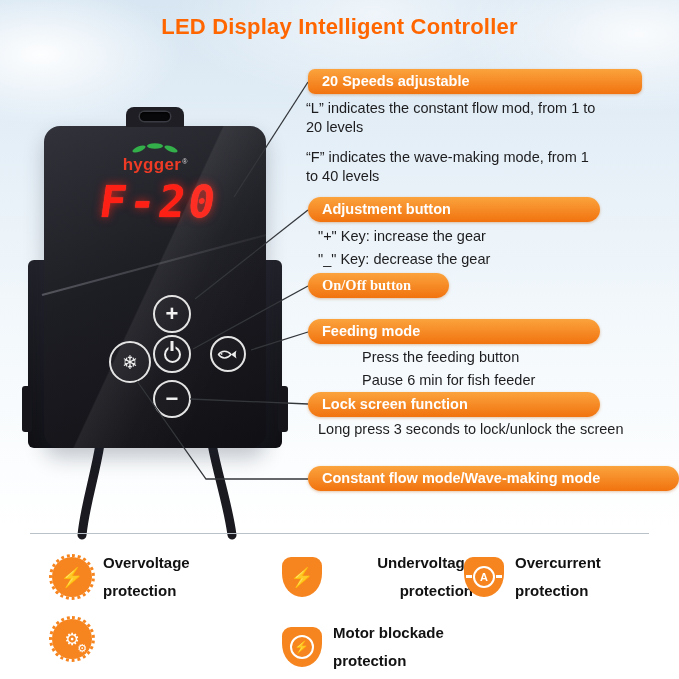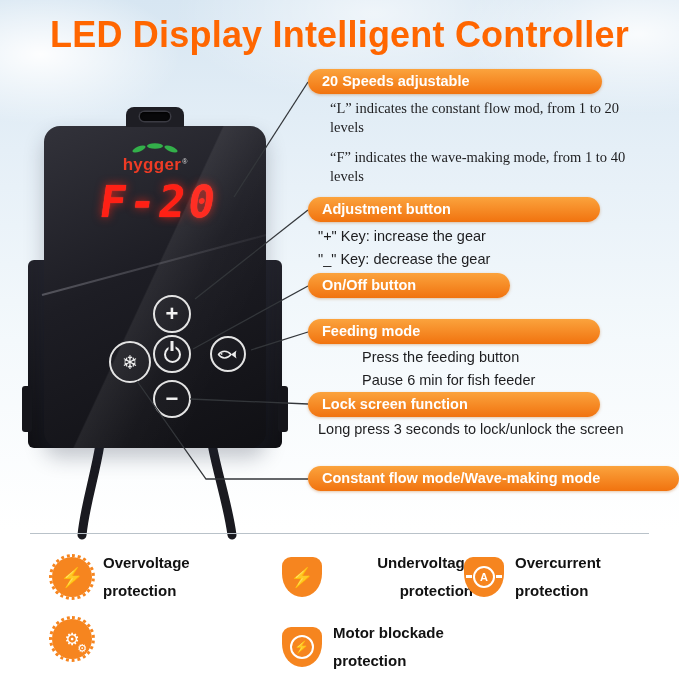--- a/index.html
+++ b/index.html
@@ -7,21 +7,21 @@
     position:relative;width:679px;height:679px;overflow:hidden;
     font-family:"Liberation Sans",sans-serif;
     background:
       radial-gradient(140px 70px at 6% 8%, rgba(255,255,255,.95), rgba(255,255,255,0)),
       radial-gradient(180px 80px at 94% 5%, rgba(255,255,255,.85), rgba(255,255,255,0)),
       radial-gradient(200px 90px at 55% 2%, rgba(255,255,255,.6), rgba(255,255,255,0)),
       linear-gradient(180deg,#d7e6f2 0%,#e5eff7 22%,#f4f9fc 50%,#ffffff 78%);
   }
   .title{
     position:absolute;top:14px;left:0;right:0;margin:0;text-align:center;
-    font-size:36px;font-weight:800;color:#ff6600;letter-spacing:.2px;z-index:3;
+    font-size:22px;font-weight:800;color:#ff6600;letter-spacing:.2px;z-index:3;
   }
   
   .cables,.connectors{position:absolute;inset:0;pointer-events:none;}
   .cables{z-index:1;}
   .connectors{z-index:5;}
   .connectors path{stroke:#33363a;stroke-width:1.3;fill:none;}
   .bracket{
     position:absolute;left:28px;top:260px;width:254px;height:188px;z-index:1;
     background:linear-gradient(180deg,#22222a,#101014);border-radius:6px;
   }
@@ -163,37 +163,37 @@
 
   <svg class="connectors" width="679" height="679" viewBox="0 0 679 679">
     <path d="M308 82 L234 197"></path>
     <path d="M308 210 L195 299"></path>
     <path d="M308 286 L193 349"></path>
     <path d="M308 332 L251 350"></path>
     <path d="M308 404 L190 399"></path>
     <path d="M308 479 L206 479 L137 381"></path>
   </svg>
 
-  <div class="pill" style="left:308px;top:69px;width:294px;">
+  <div class="pill" style="left:308px;top:69px;width:334px;border-radius:7px;">
     <span>20 Speeds adjustable</span>
   </div>
-  <div class="desc" style="left:330px;top:99px;width:296px;font-family:Liberation Serif, serif;">
+  <div class="desc" style="left:306px;top:99px;width:296px;">
     <p>“L” indicates the constant flow mod, from 1 to 20 levels</p>
     <p>“F” indicates the wave-making mode, from 1 to 40 levels</p>
   </div>
 
   <div class="pill" style="left:308px;top:197px;width:292px;">
     <span>Adjustment button</span>
   </div>
   <div class="desc tight" style="left:318px;top:226px;width:296px;">
     <p>"+" Key: increase the gear</p>
     <p>"_" Key: decrease the gear</p>
   </div>
 
-  <div class="pill" style="left:308px;top:273px;width:202px;">
+  <div class="pill" style="left:308px;top:273px;width:141px;font-family:Liberation Serif, serif;">
     <span>On/Off button</span>
   </div>
 
   <div class="pill" style="left:308px;top:319px;width:292px;">
     <span>Feeding mode</span>
   </div>
   <div class="desc tight" style="left:318px;top:347px;width:296px;margin-left:44px;">
     <p>Press the feeding button</p>
     <p>Pause 6 min for fish feeder</p>
   </div>

